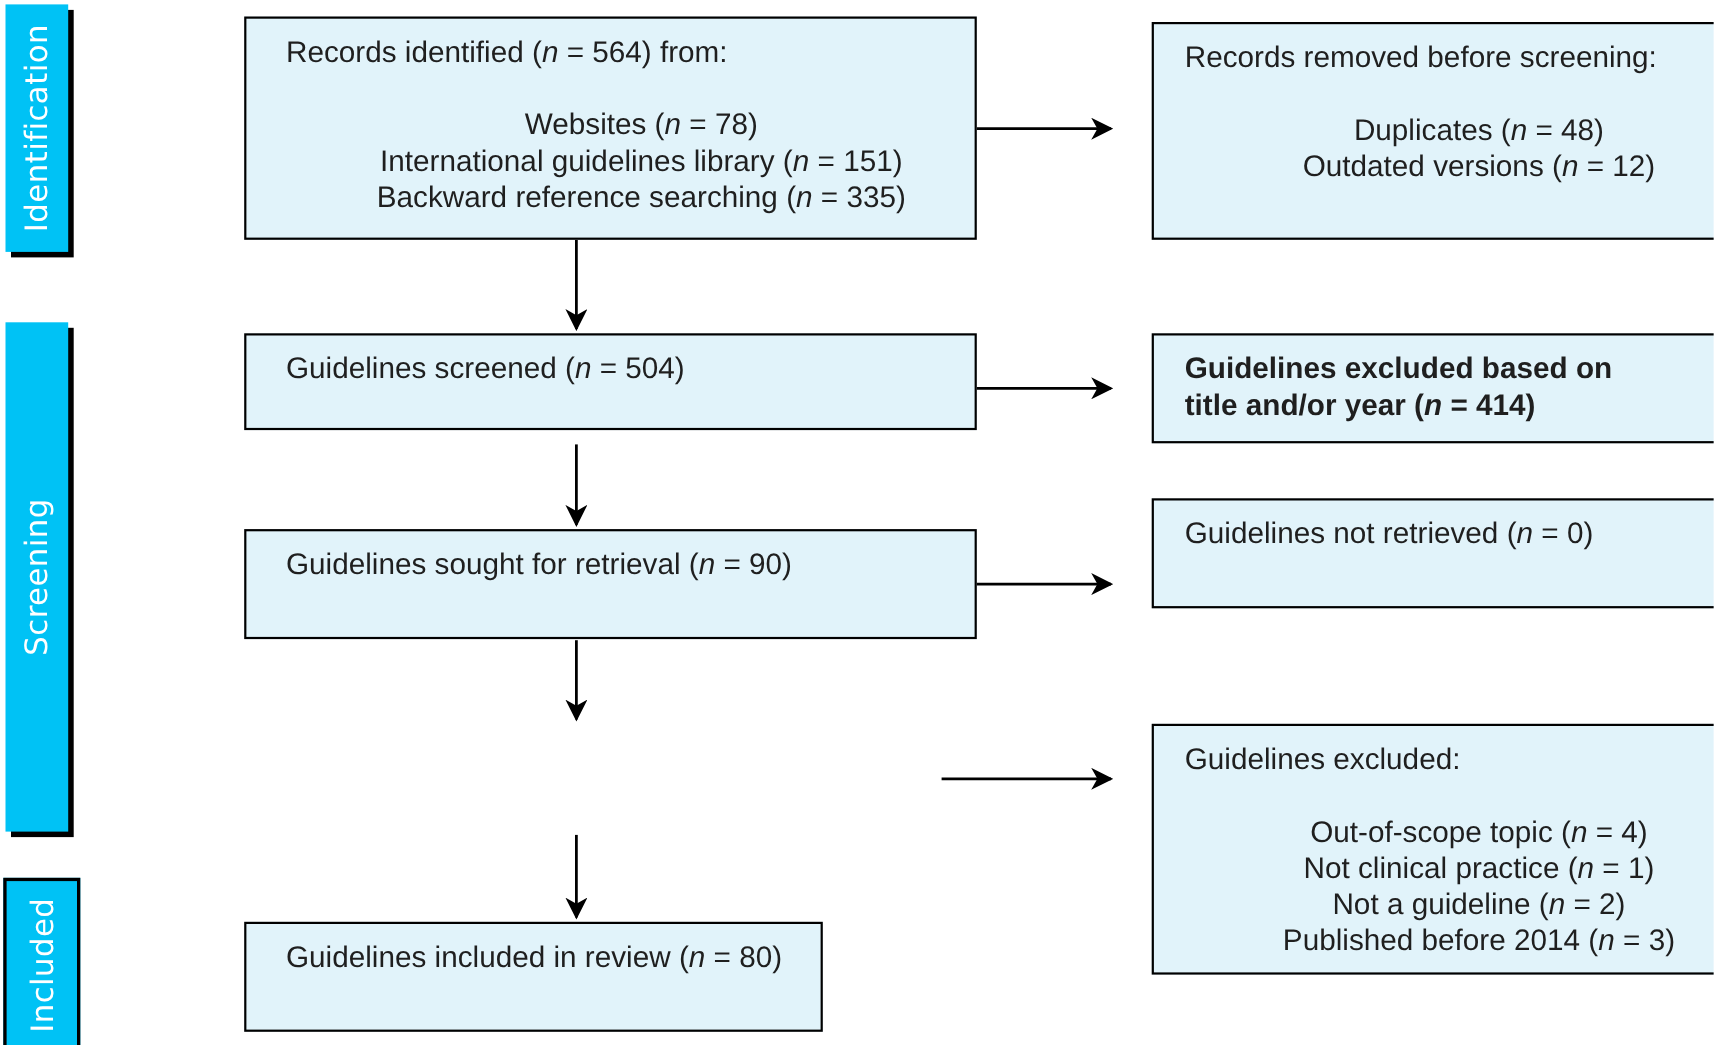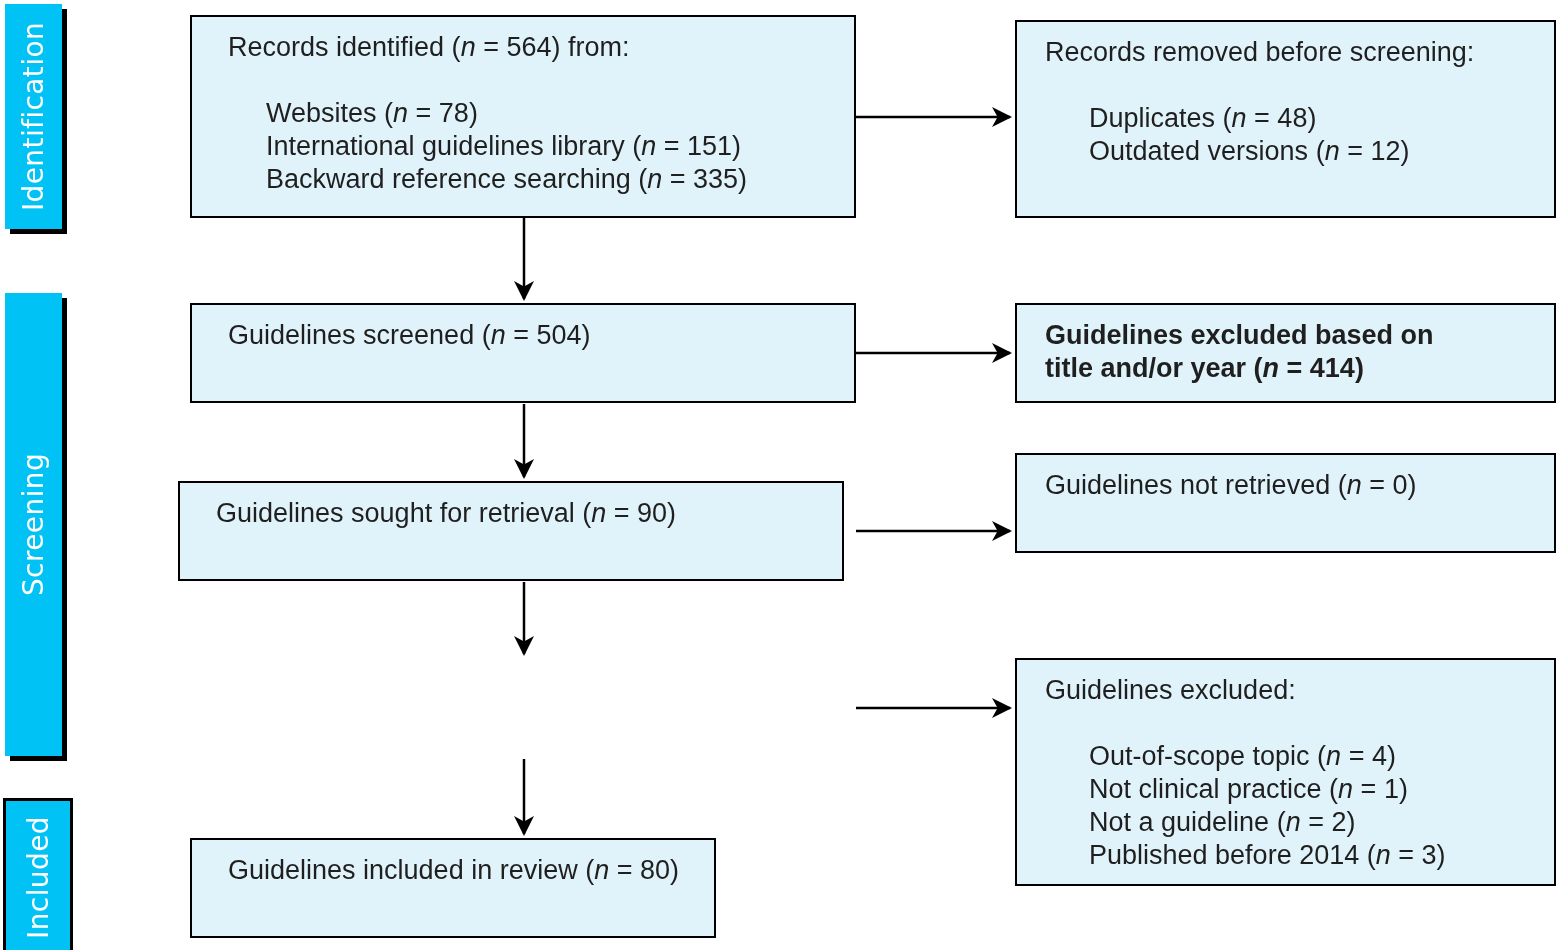--- a/index.html
+++ b/index.html
@@ -45,30 +45,31 @@
   .stage-included       { left: 3px;  top: 798px; width: 64px; height: 152px; }
   
   .box {
     position: absolute;
     box-sizing: border-box;
     background: var(--box-fill, #E1F3FA);
     border: 2px solid var(--box-border, #000);
     font-size: 27px;
     line-height: 33px;
     padding: 14px 18px 0 36px;
+    margin-left: 32px;
   }
   .box.right { padding-left: 28px; }
-  .box .items { margin: 33px 0 0 38px; }
+  .box .items { margin: 33px 0 0 38px; text-align: center; }
   .box.right .items { margin-left: 44px; }
   .box .wraptext { display: block; max-width: 408px; }
   .b-identified    { left: 190px;  top: 15px;  width: 666px; height: 203px; }
   .b-removed       { left: 1015px; top: 20px;  width: 541px; height: 198px; }
-  .b-screened      { left: 190px;  top: 303px; width: 666px; height: 100px; }
+  .b-screened      { left: 190px;  top: 303px; width: 666px; height: 88px; }
   .b-excl-title    { left: 1015px; top: 303px; width: 541px; height: 100px; font-weight: bold; }
-  .b-sought        { left: 178px;  top: 481px; width: 666px; height: 100px; }
+  .b-sought        { left: 190px;  top: 481px; width: 666px; height: 100px; }
   .b-notretrieved  { left: 1015px; top: 453px; width: 541px; height: 100px; }
   .b-assessed      { left: 190px;  top: 658px; width: 666px; height: 100px; }
   .b-excluded      { left: 1015px; top: 658px; width: 541px; height: 228px; }
   .b-included      { left: 190px;  top: 838px; width: 526px; height: 100px; }
   i { font-style: italic; }
 </style>
 </head>
 <body>
 
 <div class="canvas">

